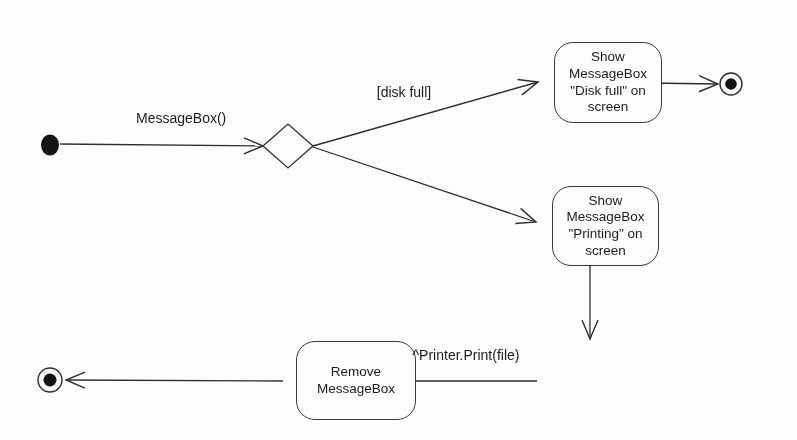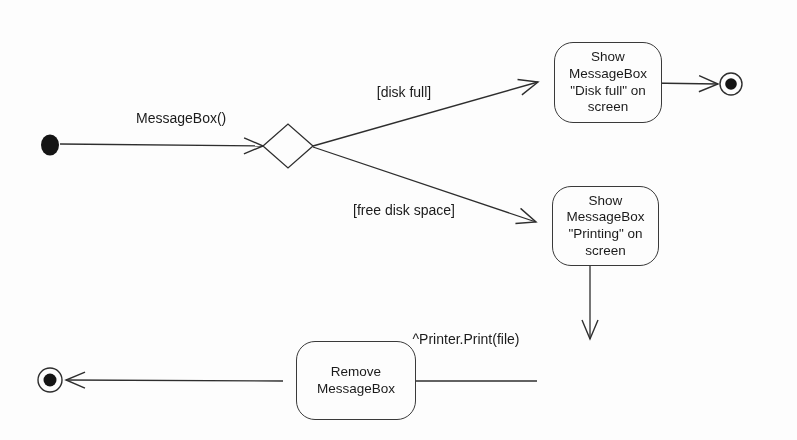--- a/index.html
+++ b/index.html
@@ -91,17 +91,16 @@
 screen</div>
 
 
   <div class="activity" style="left:282px; top:341px; width:120px; height:79px;">Remove
 MessageBox</div>
 
   <div class="edge-label" style="left:136px; top:110px; width:88px;">MessageBox()</div>
 
   <div class="edge-label" style="left:360px; top:84px; width:88px;">[disk full]</div>
 
-  <div class="edge-label" style="left:346px; top:202px; width:116px;">[free disk space]</div>
 
-  <div class="edge-label" style="left:403px; top:331px; width:126px;">^Printer.Print(file)</div>
+  <div class="edge-label" style="left:403px; top:347px; width:126px;">^Printer.Print(file)</div>
 
 </div>
 
 </body></html>

